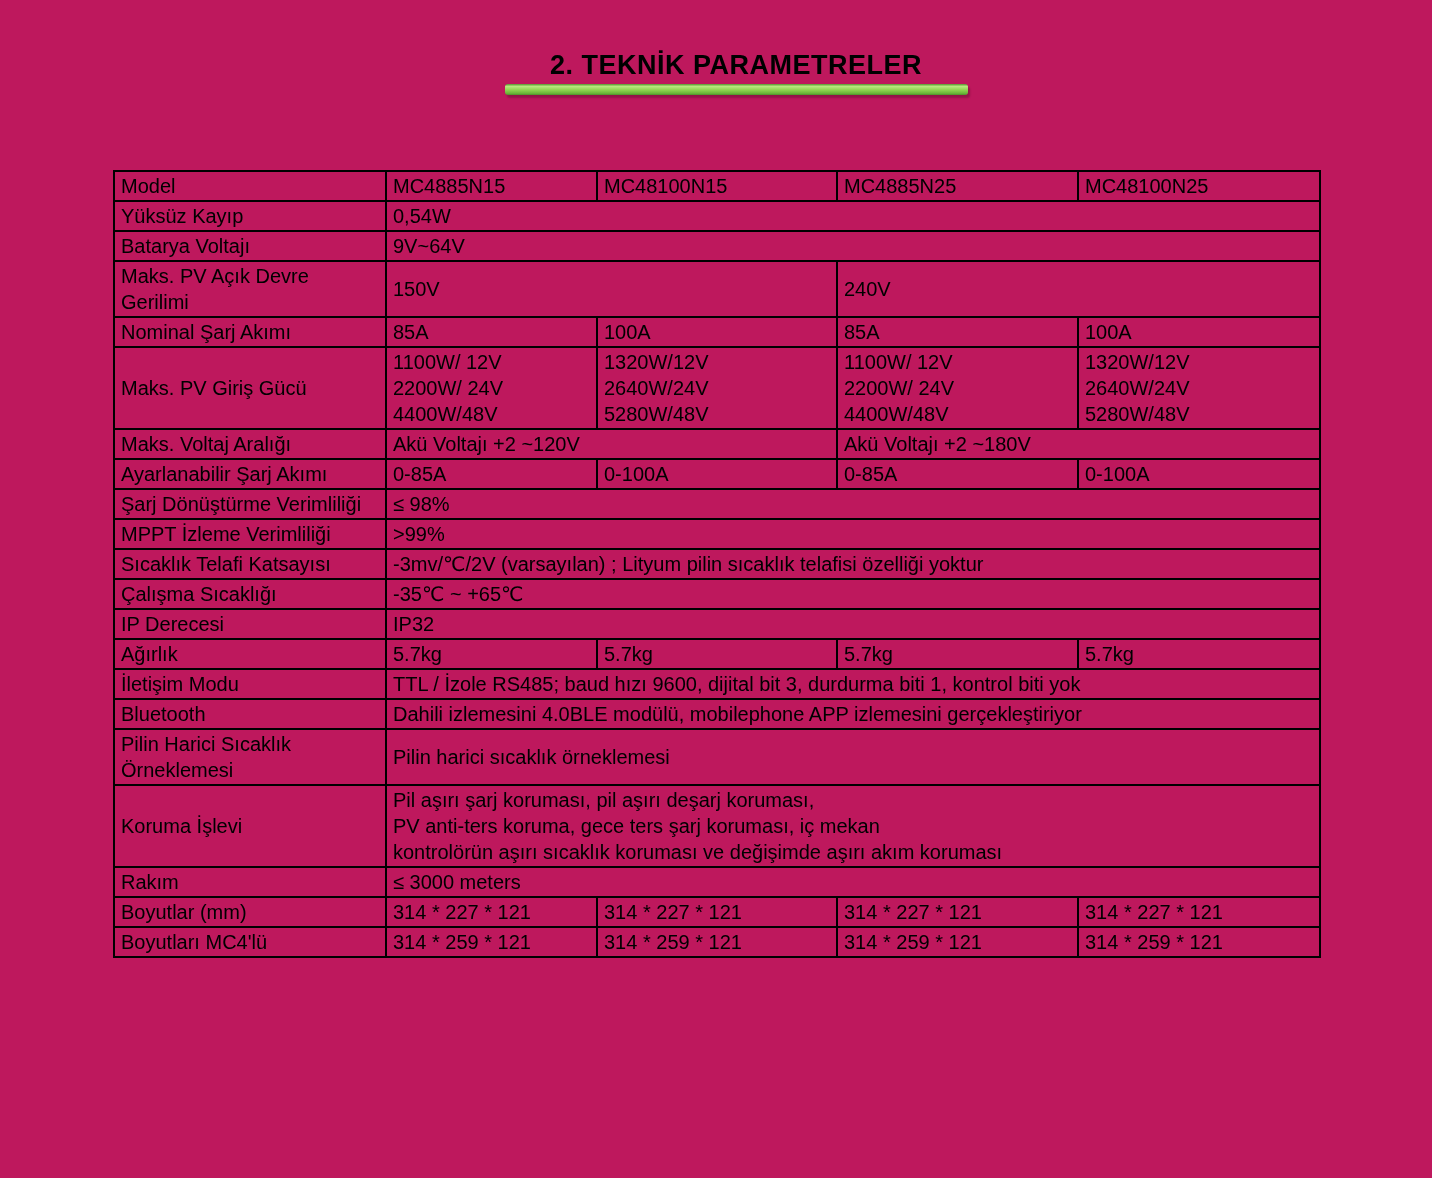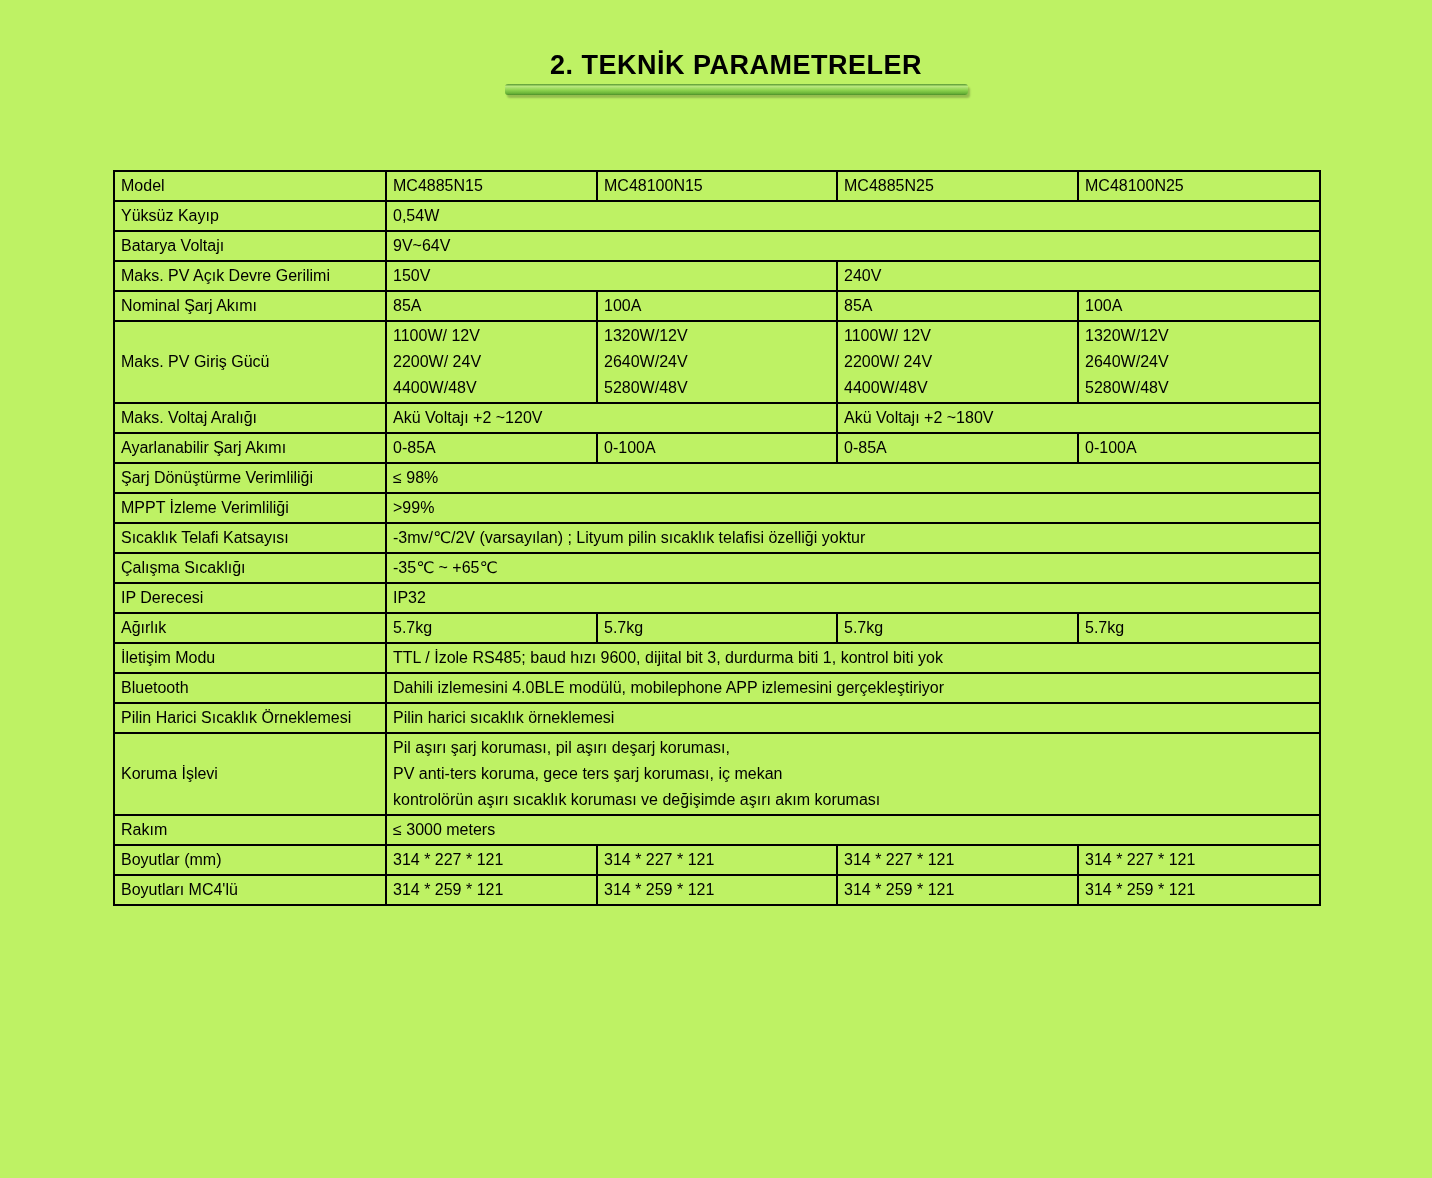--- a/index.html
+++ b/index.html
@@ -4,21 +4,21 @@
 <style>
   * { margin: 0; padding: 0; box-sizing: border-box; }
   html, body { background: #ffffff; }
   body {
     width: 1432px; height: 1178px;
     font-family: "Liberation Sans", "DejaVu Sans", sans-serif;
     color: #000;
     position: relative;
     overflow: hidden;
   }
-  .page { position: absolute; inset: 0; background: #bef264; padding-left: 29px; }
+  .page { position: absolute; inset: 0; background: #be185d; padding-left: 29px; }
 
   .title-wrap {
     position: absolute;
     top: 50px; left: 0; width: 100%;
     text-align: center;
     transform: translateX(20px);
   }
   .title {
     display: inline-block;
     font-size: 27px;
@@ -34,21 +34,21 @@
     background: linear-gradient(to bottom, #55972e 0%, #b9e87e 22%, #8ed44f 55%, #6ab438 85%, #4e8f2a 100%);
     box-shadow: 2px 3px 2px rgba(0,0,0,0.22);
   }
 
   table.spec {
     position: absolute;
     top: 170px; left: 113px;
     width: 1206px;
     border-collapse: collapse;
     table-layout: fixed;
-    font-size: 16px;
+    font-size: 20px;
   }
   table.spec td {
     border: 2px solid #000;
     line-height: 26px;
     padding: 1px 6px;
     vertical-align: middle;
     white-space: pre-line;
   }
   td.lbl { text-align: left; padding-left: 8px; }
   td.val { text-align: left; }

